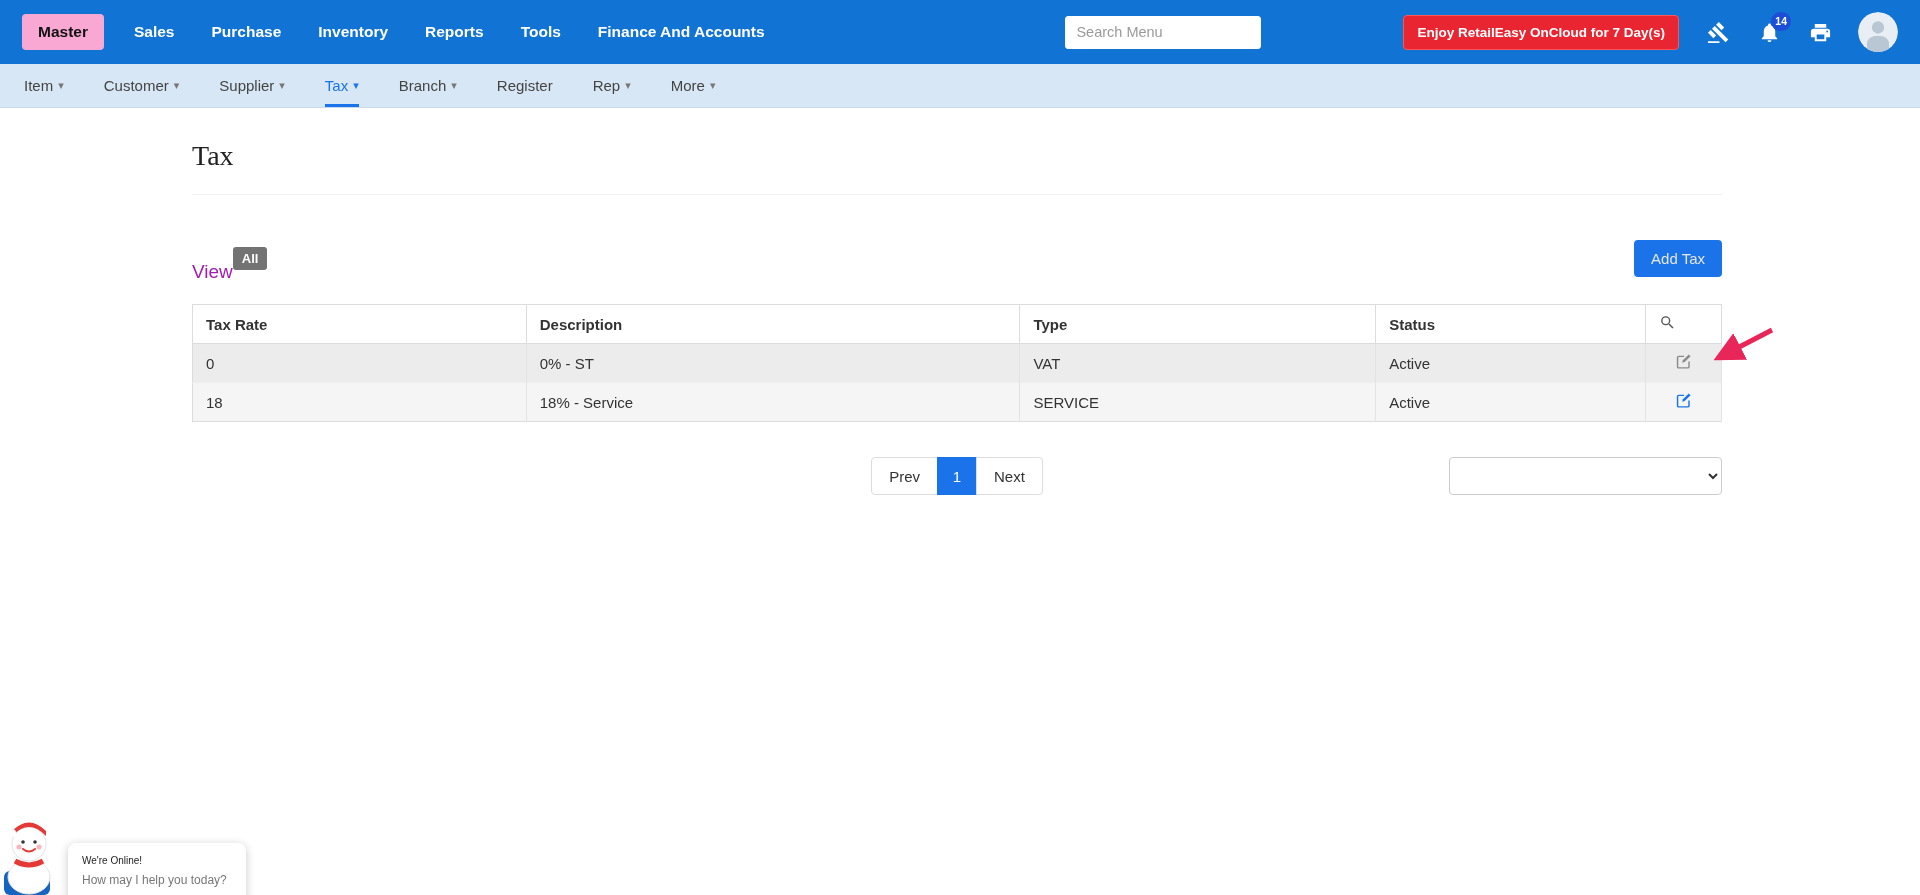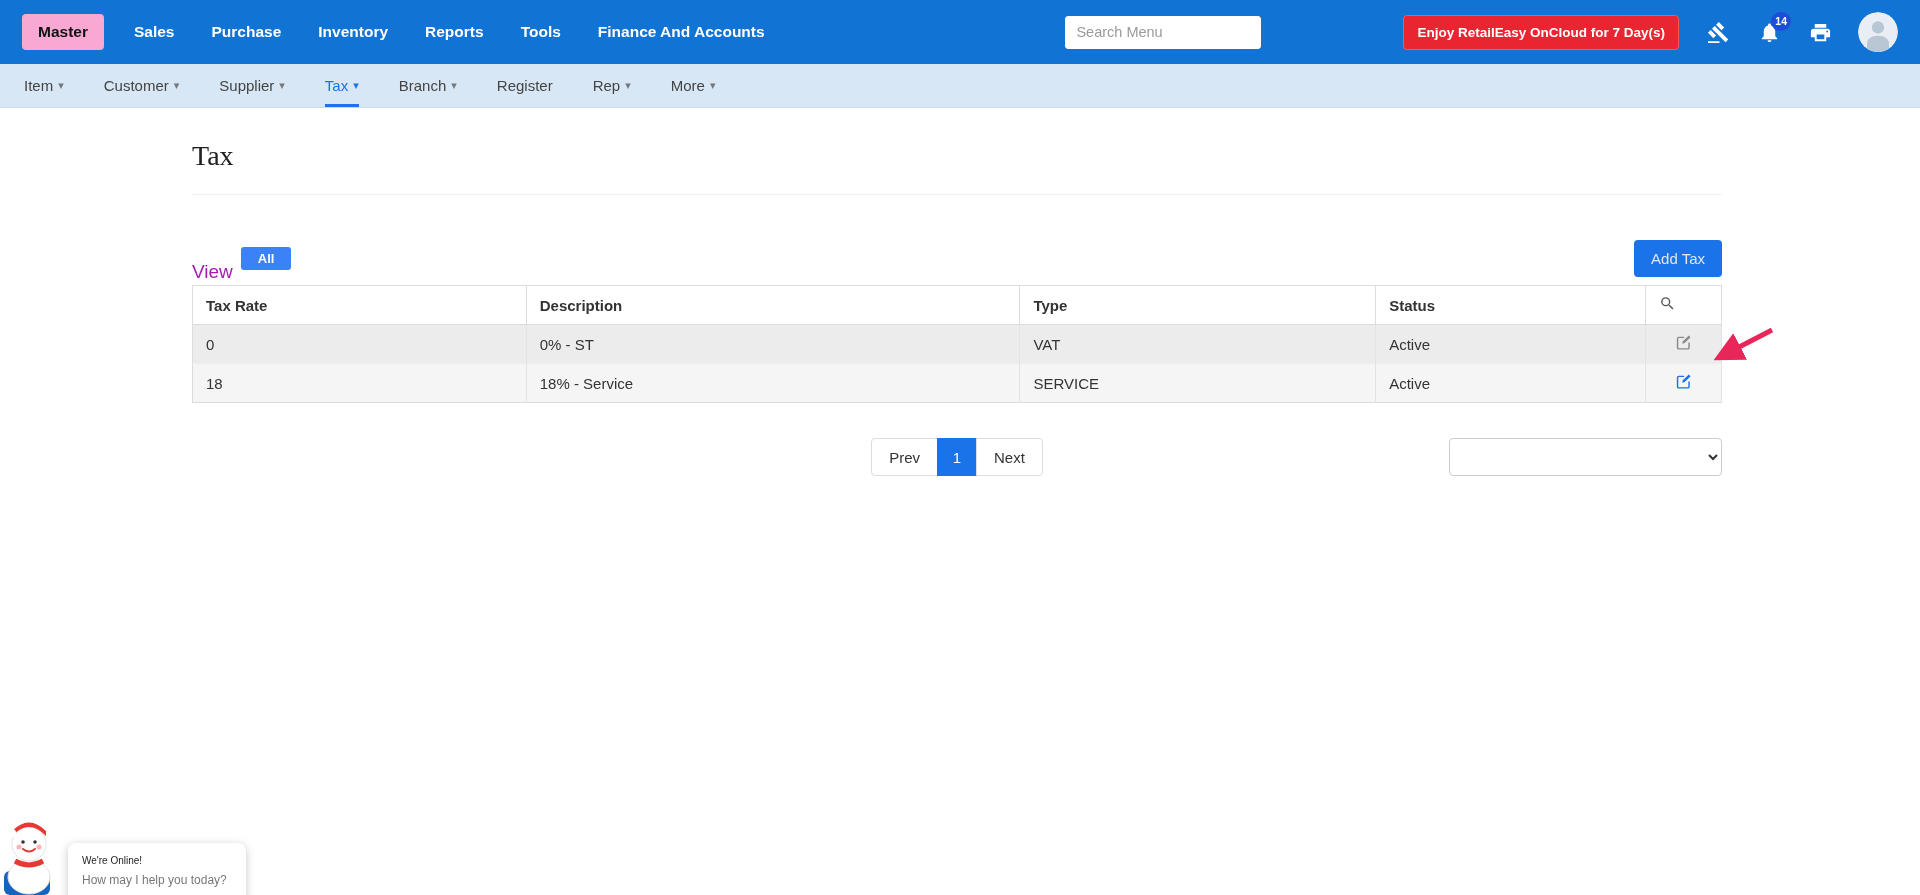--- a/index.html
+++ b/index.html
@@ -56,31 +56,31 @@
 
   
   .container { margin:0 198px 0 192px; width:1530px; }
   .page-title {
     font-family:"Liberation Serif", serif; font-weight:normal; font-size:28px;
     color:#222; margin:0; padding:32px 0 22px; border-bottom:1px solid #f0f0f0;
   }
   .toolbar-row { display:flex; align-items:center; margin-top:38px; }
   .view-label { font-size:19px; color:#a21caf;margin-top:28px; }
   .view-chip {
-    background:#3b82f6; color:#fff; font-size:13px; font-weight:bold;
-    border-radius:3px; padding:4px 17px; margin-left:8px; cursor:pointer;
+    background:#737373; color:#fff; font-size:13px; font-weight:bold;
+    border-radius:3px; padding:4px 9px; cursor:pointer;
   }
   .add-tax-btn {
     margin-left:auto; background:#1a73e8; color:#e5e5e5; border:none; border-radius:4px;
     font-size:15px; padding:10px 17px; cursor:pointer; font-family:"Liberation Sans", sans-serif;
   }
 
   
   table.tax-table {
-    width:100%; border-collapse:collapse; margin-top:2px; font-size:15px; color:#333;
+    width:100%; border-collapse:collapse; margin-top:21px; font-size:15px; color:#333;
     border:1px solid #dcdcdc;
   }
   .tax-table th {
     text-align:left; font-weight:bold; padding:9px 13px; background:#fff;
     border:1px solid #dcdcdc; height:38px;
   }
   .tax-table td {
     padding:9px 13px; border-right:1px solid #e3e3e3; border-top:1px solid #eee; height:36px;
   }
   .tax-table tr.row-0 td { background:#ececec; }

